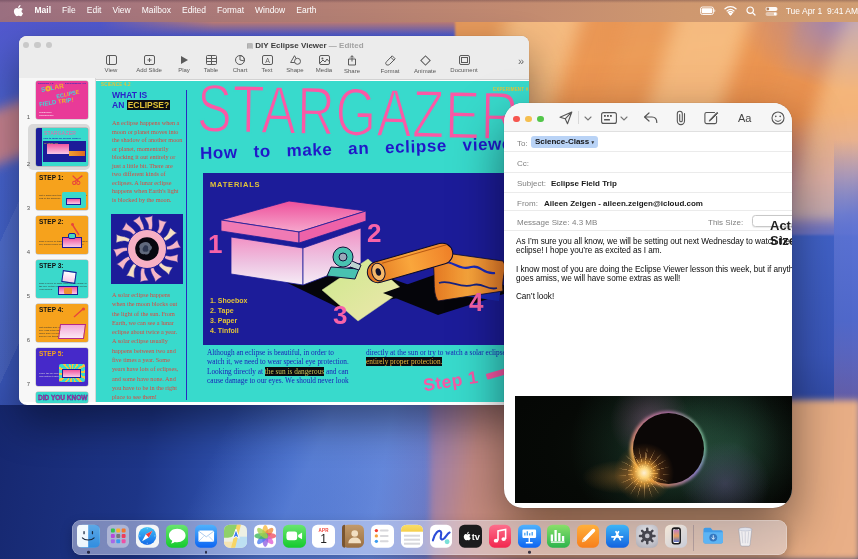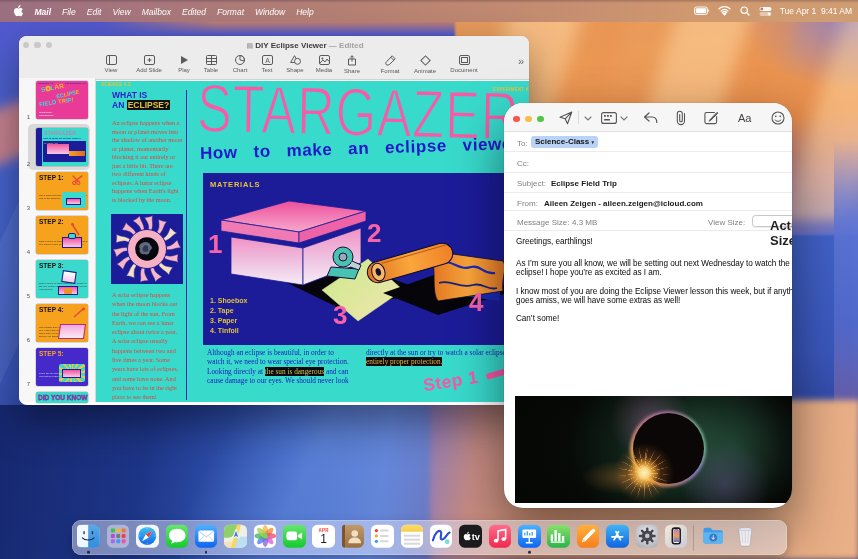--- a/index.html
+++ b/index.html
@@ -39,25 +39,25 @@
   }
   #wb7 { left:180px; top:380px; width:360px; height:180px;
     background:linear-gradient(115deg, rgba(140,170,240,0) 15%, rgba(130,165,235,.35) 38%, rgba(120,150,225,.18) 55%, rgba(120,150,225,0) 75%);
   }
 
   
   #menubar { position:absolute; left:0; top:0; width:858px; height:22px; font-size:8.5px;
     background:linear-gradient(180deg, rgba(55,30,50,.28) 0px, rgba(55,30,50,0) 3px),
       linear-gradient(90deg, #9a6f80 0%, #a7767c 16%, #b37f74 38%, #c28a70 60%, #cf986f 80%, #d09d72 100%);
     color:#fff; display:flex; align-items:center; }
-  #menubar .l { display:flex; align-items:flex-end; gap:0;font-style:italic; }
+  #menubar .l { display:flex; align-items:flex-start; gap:0; }
   #menubar .mi { padding:0 5.5px; white-space:nowrap; }
   #menubar .apple { padding:0 6px 0 13px; display:flex; align-items:center; }
   #menubar .r { position:absolute; right:0; top:0; height:22px; display:flex; align-items:center; }
-  #menubar .date { font-size:8.5px; padding-right:6px; white-space:nowrap; }
+  #menubar .date { font-size:8.5px; white-space:nowrap; }
 
   
   #kw { position:absolute; left:19px; top:36px; width:510px; height:369px;
     border-radius:8px; background:#fff; box-shadow:0 18px 40px rgba(0,0,10,.45), 0 0 1px rgba(0,0,0,.3); overflow:hidden; }
   #kw-top { position:absolute; left:0; top:0; width:100%; height:43.5px; background:#ececec; border-bottom:1px solid #d2d2d2; }
   .tl { position:absolute; width:6.5px; height:6.5px; border-radius:50%; }
   #kw-title { position:absolute; left:62px; right:0; top:5px; text-align:center; font-size:8px; color:#3c3c3c; font-weight:bold; }
   #kw-title .ed { color:#a2a2a2; font-weight:bold; }
   #kw-title .doc { color:#8a8a8a; font-weight:normal; font-size:7px; }
   .kti { position:absolute; top:19px; width:40px; margin-left:-20px; text-align:center; color:#5a5a5a; }
@@ -115,21 +115,21 @@
         </svg>
       </span>
       <span class="mi" style="font-weight:bold;">Mail</span>
       <span class="mi">File</span>
       <span class="mi">Edit</span>
       <span class="mi">View</span>
       <span class="mi">Mailbox</span>
       <span class="mi">Edited</span>
       <span class="mi">Format</span>
       <span class="mi">Window</span>
-      <span class="mi">Help</span>
+      <span class="mi">Earth</span>
     </div>
     <div class="r">
       <svg width="16" height="10" viewBox="0 0 16 10" style="margin-right:8px;">
         <rect x="0.5" y="1" width="13" height="7.5" rx="2" fill="none" stroke="#fff" stroke-opacity=".9" stroke-width="1"></rect>
         <rect x="1.7" y="2.2" width="10.6" height="5.1" rx="1" fill="#fff"></rect>
         <path d="M14.3 3.2 v3 a1.6 1.6 0 0 0 0-3z" fill="#fff" fill-opacity=".8"></path>
       </svg>
       <svg width="13" height="10" viewBox="0 0 13 10" style="margin-right:9px;">
         <path d="M6.5 8.7 L4.4 6.3 a3.4 3.4 0 0 1 4.2 0z M3 4.9 a5.4 5.4 0 0 1 7 0 M1 2.8 a8.2 8.2 0 0 1 11 0" fill="none" stroke="#fff" stroke-width="1.3" stroke-linecap="round"></path>
         <circle cx="6.5" cy="8" r="1.2" fill="#fff"></circle>
@@ -493,36 +493,35 @@
         <span class="mlab" style="left:13px; top:6.5px;text-align:right;">Subject:</span>
         <span class="mval" style="left:47px; top:6.5px;">Eclipse Field Trip</span>
       </div>
       <div class="mrow" style="top:89.5px; height:18.5px;">
         <span class="mlab" style="left:13px; top:6px;">From:</span>
         <span class="mval" style="left:40px; top:6px;">Aileen Zeigen - aileen.zeigen@icloud.com</span>
       </div>
       <div class="mrow" style="top:108px; height:19.5px;">
         <span class="mlab" style="left:13px; top:6.5px;">Message Size:</span>
         <span class="mlab" style="left:68px; top:6.5px;">4.3 MB</span>
-        <span class="mlab" style="left:204px; top:6.5px;">View Size:</span>
+        <span class="mlab" style="left:204px; top:6.5px;">This Size:</span>
         <span class="abs" style="left:248px; top:3.5px; width:71px; height:12.5px; border:0.5px solid #c8c8c8; border-radius:3.5px; background:#fff; box-shadow:0 0.5px 1px rgba(0,0,0,.08);">
           <span class="abs" style="left:17px; top:2.2px; font-size:13px; font-weight:bold; color:#222;">Actual Size</span>
           <span class="abs" style="right:1.5px; top:1.5px; width:9.5px; height:9.5px; background:#2e7ef7; border-radius:2.5px;">
             <svg style="display:block;" width="9.5" height="9.5" viewBox="0 0 10 10">
               <path d="M3 4 L5 2 L7 4 M3 6 L5 8 L7 6" fill="none" stroke="#fff" stroke-width="1.1" stroke-linecap="round" stroke-linejoin="round"></path>
             </svg>
           </span>
         </span>
       </div>
     </div>
     <div id="mbody">
-      <p style="margin-bottom:13px;">Greetings, earthlings!</p>
       <p style="margin-bottom:9.5px;">As I’m sure you all know, we will be setting out next Wednesday to watch the solar<br>eclipse! I hope you’re as excited as I am.</p>
       <p style="margin-bottom:9.5px;">I know most of you are doing the Eclipse Viewer lesson this week, but if anything<br>goes amiss, we will have some extras as well!</p>
-      <p style="margin-bottom:10px;">Can’t some!</p>
+      <p style="margin-bottom:10px;">Can’t look!</p>
     </div>
     <div id="eclipse-img" style="position:absolute; left:11px; top:293px; width:308px; height:107px; background:radial-gradient(ellipse 180px 90px at 52% 50%, #0c130d, #060906 70%, #050705); overflow:hidden;">
       <div class="abs" style="left:55px; top:-50px; width:210px; height:200px; background:radial-gradient(closest-side, rgba(80,175,130,.34), rgba(50,120,90,.16) 55%, rgba(5,10,6,0) 100%);"></div>
       <div class="abs" style="left:150px; top:-20px; width:140px; height:140px; background:radial-gradient(closest-side, rgba(90,190,150,.22), rgba(5,10,6,0) 100%);"></div>
       <div class="abs" style="left:95px; top:-15px; width:80px; height:80px; background:radial-gradient(closest-side, rgba(215,120,195,.30), rgba(5,10,6,0) 100%);"></div>
       <div class="abs" style="left:165px; top:45px; width:90px; height:85px; background:radial-gradient(closest-side, rgba(150,110,205,.28), rgba(5,10,6,0) 100%);"></div>
       <div class="abs" style="left:115px; top:14.5px; width:76px; height:76px; border-radius:50%; filter:blur(1.5px); opacity:.92;
         background:conic-gradient(from 0deg, #b470a8 0deg, #88bc9c 50deg, #7cc2a2 90deg, #9a84d8 130deg, #c08078 175deg, #f0a050 205deg, #ffd468 230deg, #f8c058 255deg, #d88878 290deg, #c07898 330deg, #b470a8 360deg);"></div>
       <div class="abs" style="left:117.5px; top:17px; width:71px; height:71px; border-radius:50%; background:#0b0706;"></div>
       <div class="abs" id="burst" style="left:89px; top:37px; width:80px; height:80px;">

